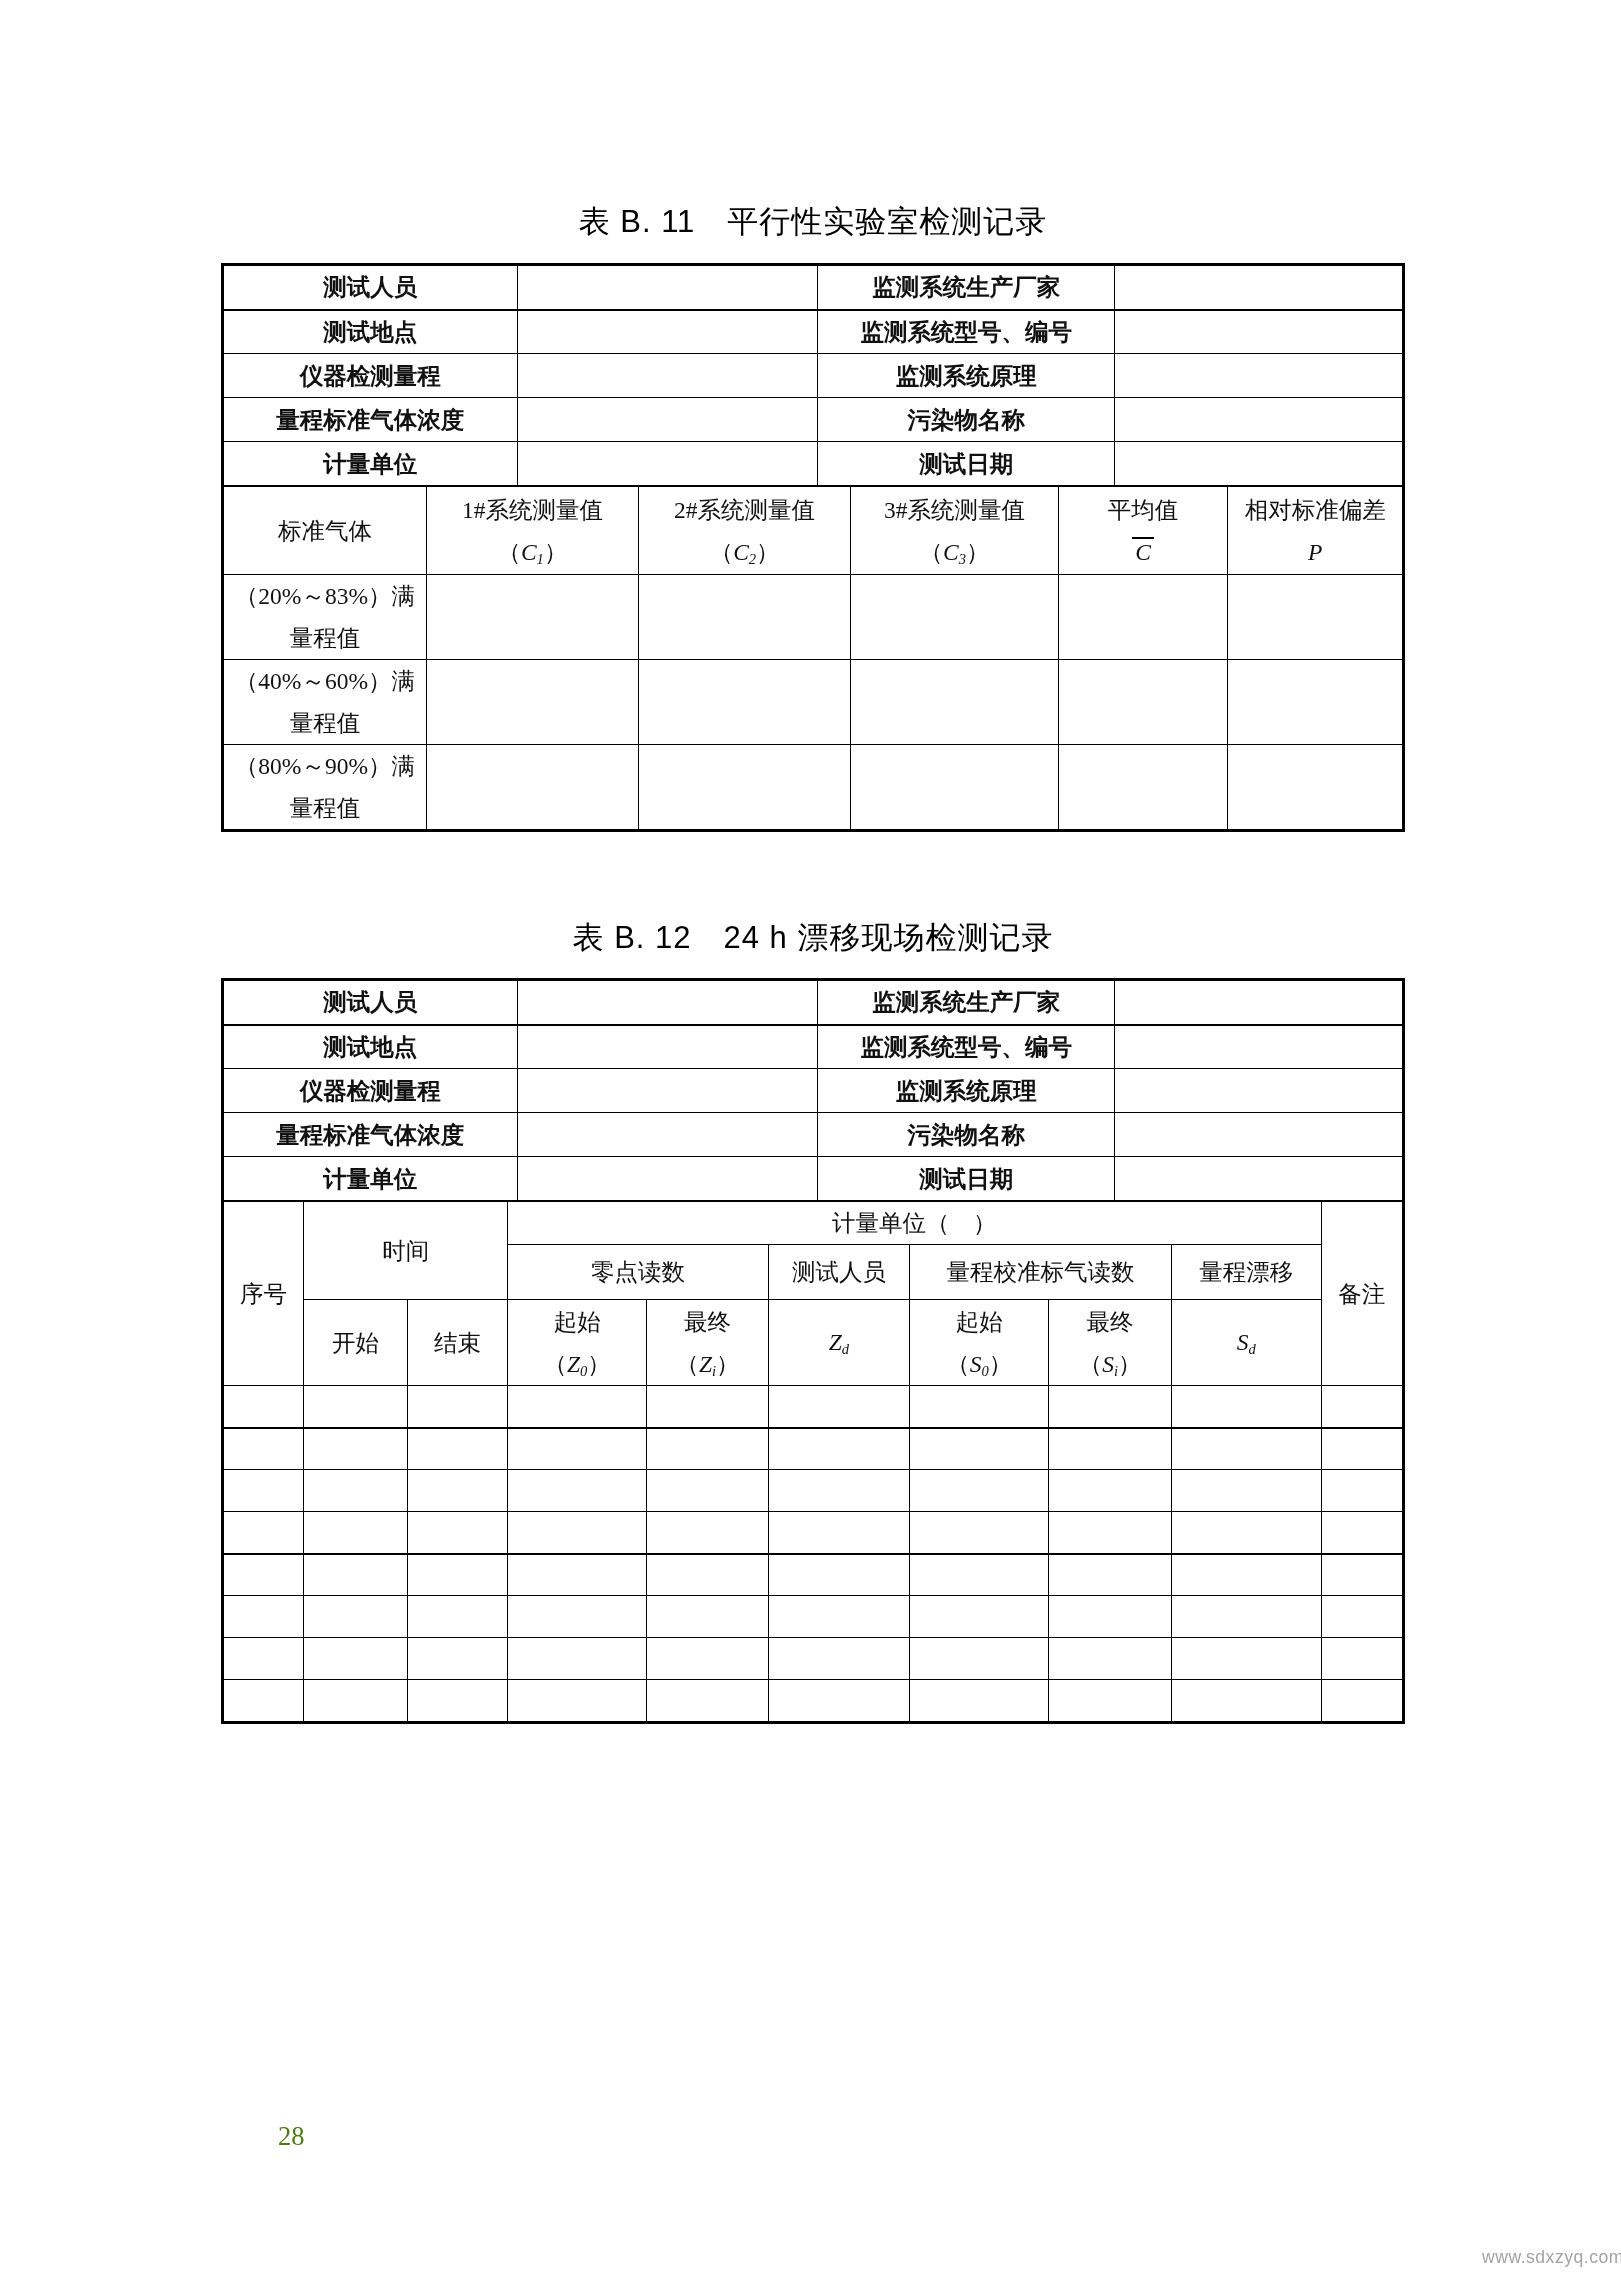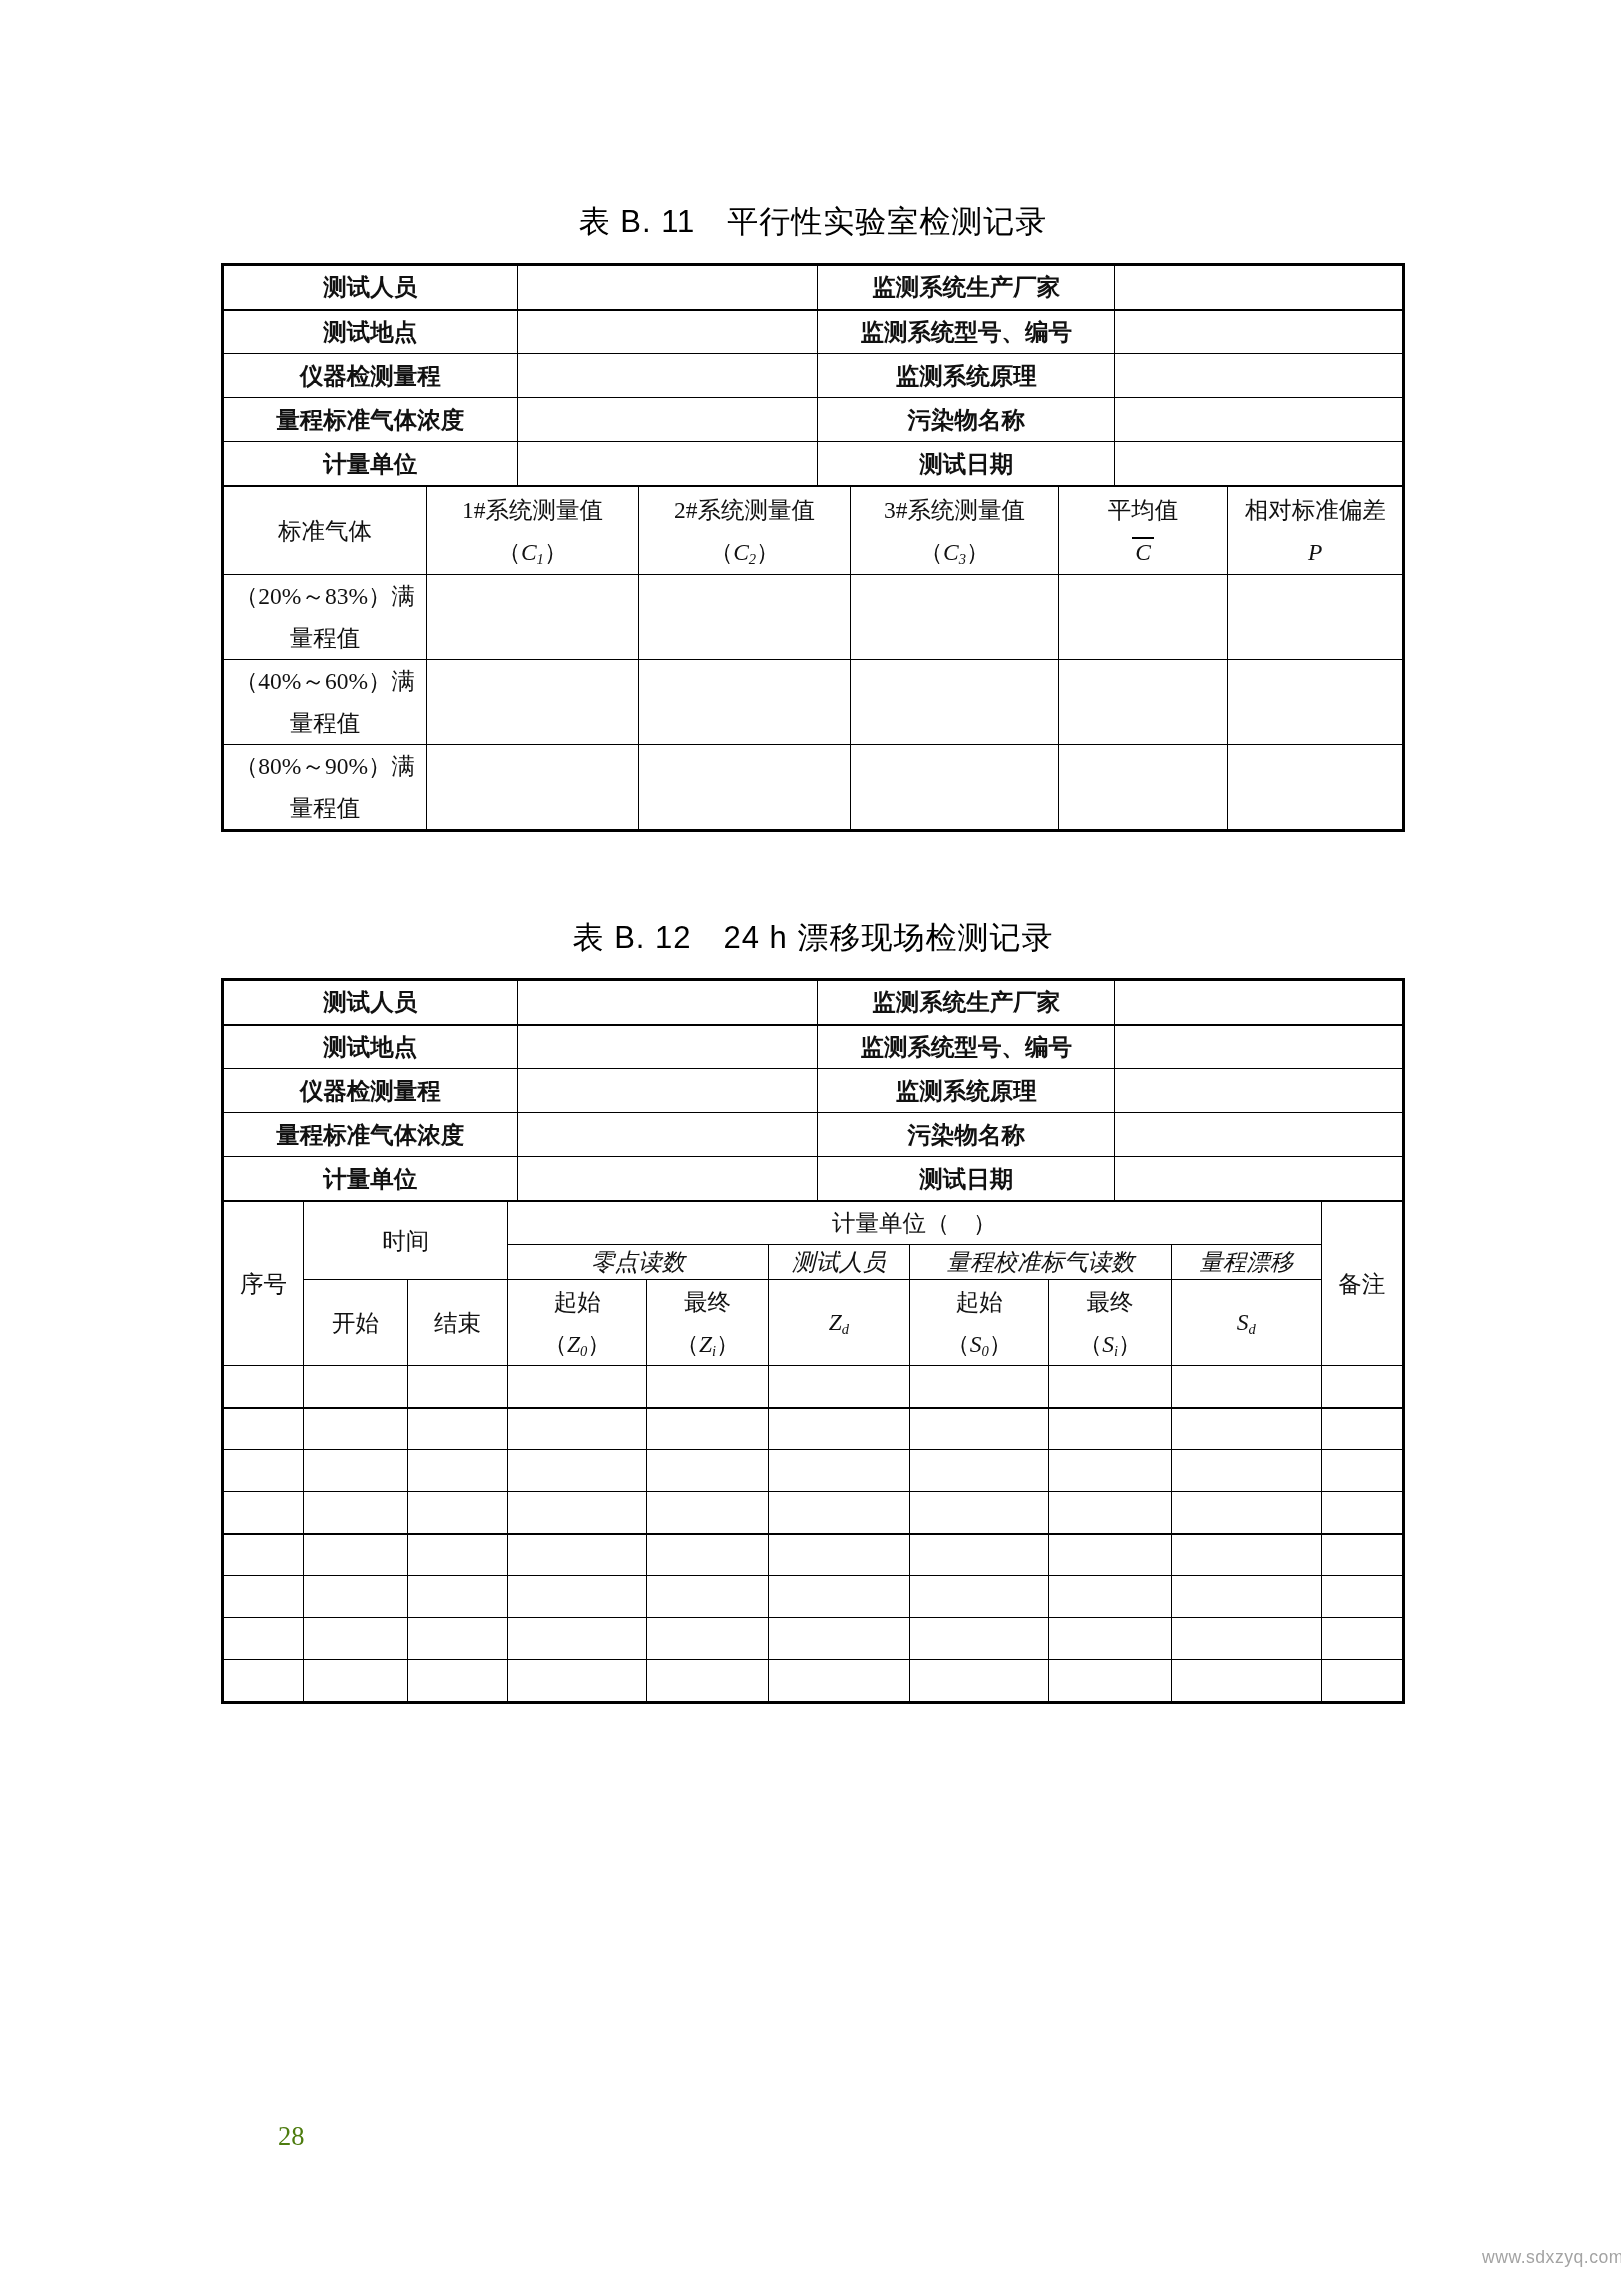--- a/index.html
+++ b/index.html
@@ -23,21 +23,21 @@
   table{border-collapse:collapse;width:100%;table-layout:fixed;}
   td{
     border:1px solid #000;text-align:center;vertical-align:middle;
     font-size:23.5px;padding:0;overflow:hidden;color:#111;
   }
   .info-table tr{height:44px;font-weight:bold;}
   .info-table tr.first-row td{border-bottom:2.9px solid #000;}
   .main1 tr.mh{height:88px;padding-left:23px;}
   .main1 tr.dr{height:84px;}
   .main2 tr.h1{height:43px;}
-  .main2 tr.h2{height:35px;font-style:italic;}
+  .main2 tr.h2{height:55px;}
   .main2 tr.h3{height:86px;}
   .main2 tr.br{height:42px;}
   .main2 tr.thk td{border-bottom:2px solid #000;}
   .two .ln{line-height:42px;height:42px;}
   .v{font-style:italic;font-family:"Liberation Serif","DejaVu Serif",serif;}
   sub{font-size:62%;vertical-align:-0.3em;line-height:0;}
   .ovl{display:inline-block;border-top:2.5px solid #000;padding:1px 2.9px 0 2.9px;line-height:1.05;}
   .page-number{
     position:absolute;left:278px;top:2121px;font-size:26.5px;color:#4d7c0f;
     font-family:"Liberation Serif","DejaVu Serif",serif;

